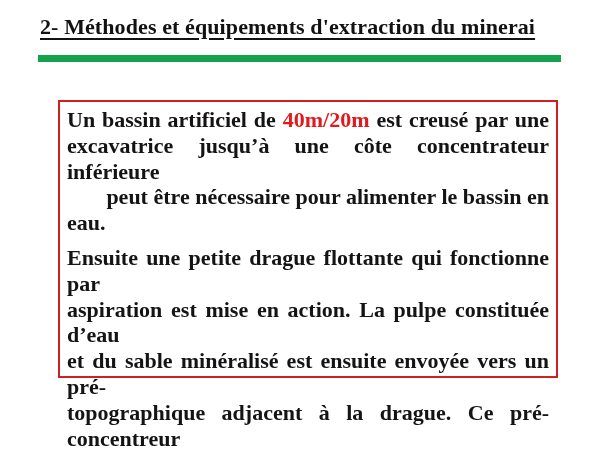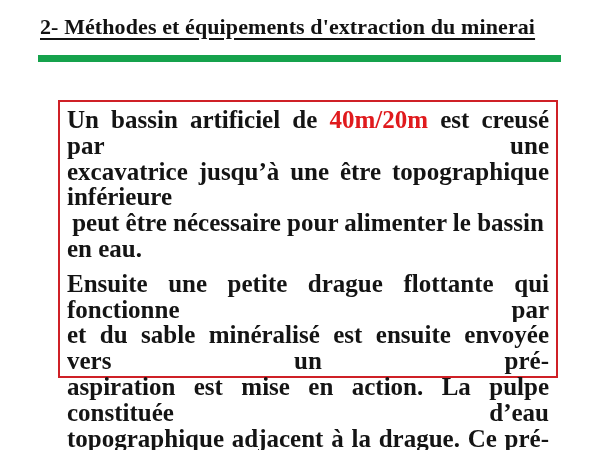--- a/index.html
+++ b/index.html
@@ -49,57 +49,57 @@
     position: absolute;
     left: 58px;
     top: 100px;
     width: 500px;
     height: 278px;
     box-sizing: border-box;
     border: 2px solid var(--red);
     padding: 5px 7px 4px 7px;
     color: var(--ink);
     font-weight: bold;
-    font-size: 25px;
+    font-size: 22px;
   }
   .para { margin: 0; }
   .para + .para { margin-top: 9px; }
   .line {
     line-height: 25.8px;
     text-align: justify;
     text-align-last: justify;
     white-space: normal;
     overflow: hidden;
   }
   .line.last-line {
-    text-align: center;
+    text-align: right;
     text-align-last: left;
   }
   .hl { color: var(--highlight); }
 </style>
 </head>
 <body>
 
 <div class="slide">
 
   <div class="slide-title">2- Méthodes et équipements d'extraction du minerai</div>
 
   <div class="divider-bar"></div>
 
   <div class="text-box">
 
     <div class="para">
       <div class="line"><span>Un bassin artificiel de </span><span class="hl">40m/20m</span><span> est creusé par une</span></div>
-      <div class="line">excavatrice jusqu’à une être topographique inférieure</div>
+      <div class="line">excavatrice jusqu’à une côte concentrateur inférieure</div>
       <div class="line last-line">peut être nécessaire pour alimenter le bassin en eau.</div>
     </div>
 
     <div class="para">
       <div class="line">Ensuite une petite drague flottante qui fonctionne par</div>
+      <div class="line">aspiration est mise en action. La pulpe constituée d’eau</div>
       <div class="line">et du sable minéralisé est ensuite envoyée vers un pré-</div>
-      <div class="line">aspiration est mise en action. La pulpe constituée d’eau</div>
       <div class="line">topographique adjacent à la drague. Ce pré-concentreur</div>
       <div class="line last-line">par gravité.</div>
     </div>
 
   </div>
 
 </div>
 
 </body></html>

